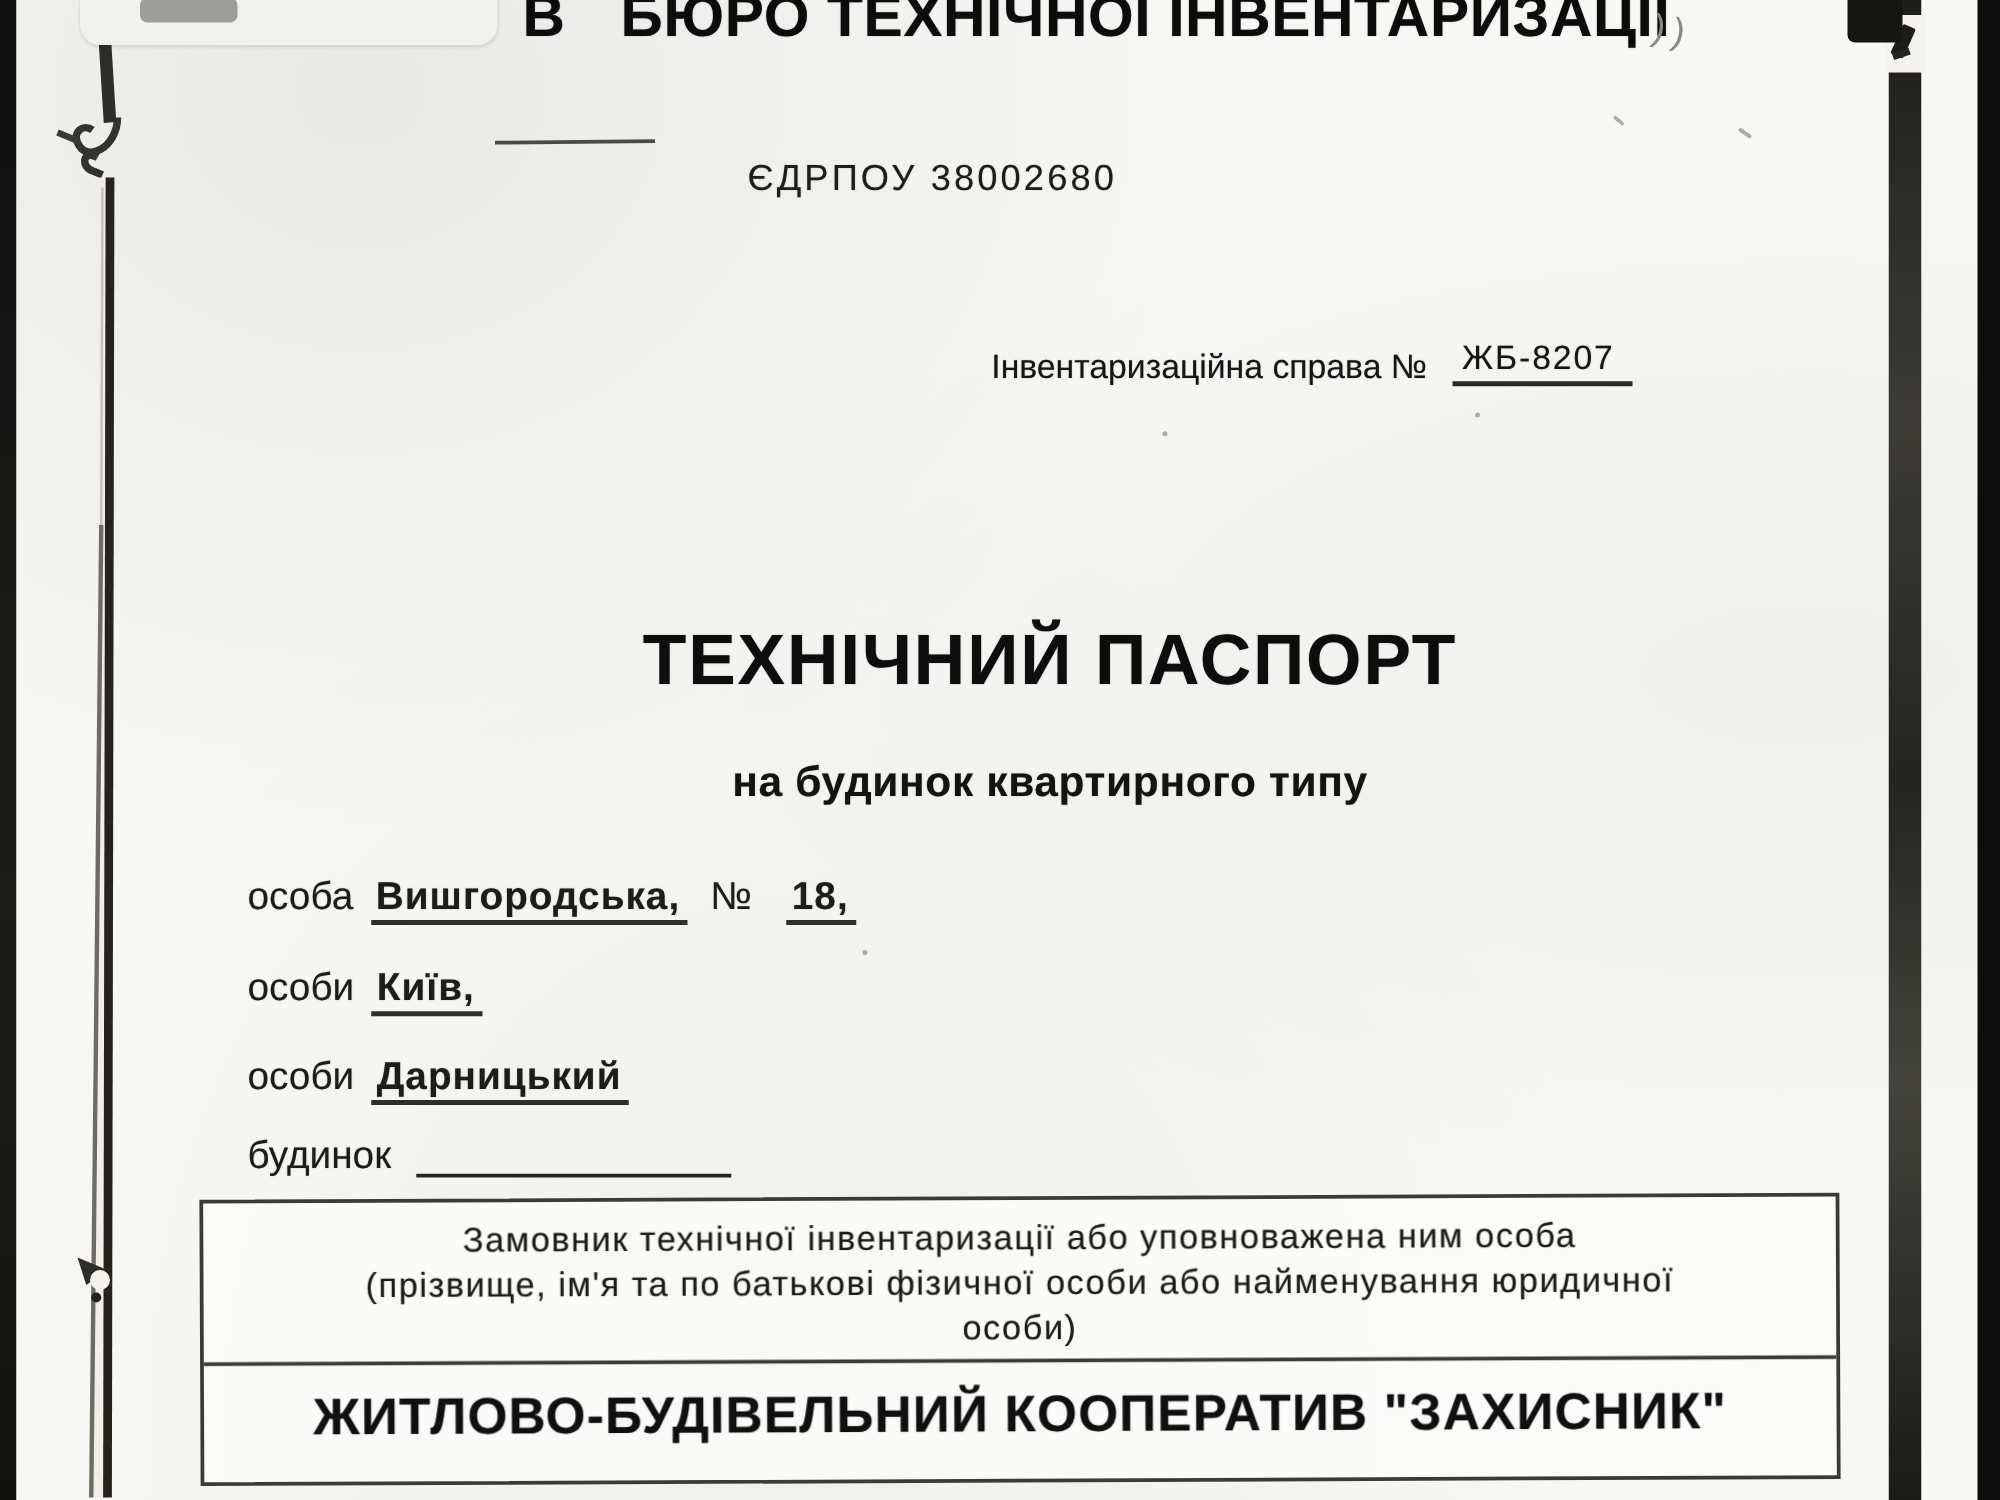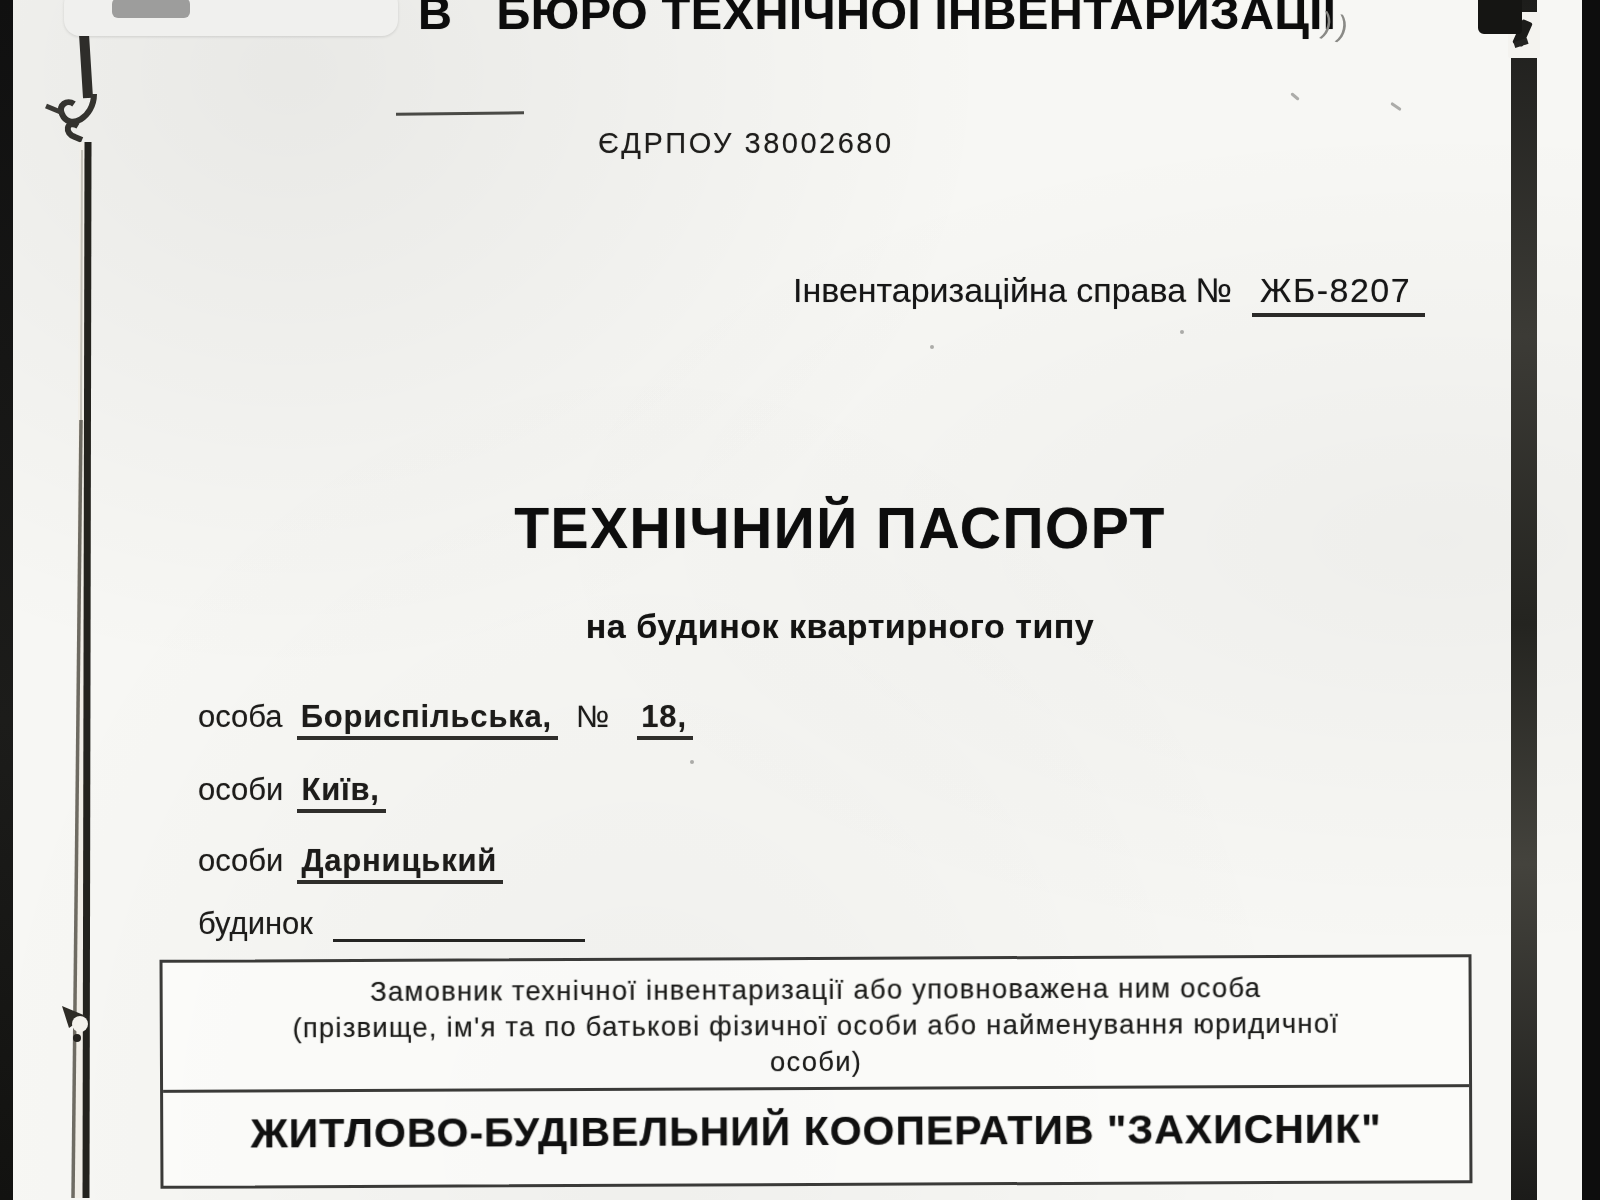--- a/index.html
+++ b/index.html
@@ -28,22 +28,22 @@
   
   .org-line{left:418px;top:-15px;display:flex;gap:44px;white-space:nowrap;
     font-size:47px;font-weight:700;letter-spacing:0.5px;color:#0c0c0c;
     filter:blur(0.35px);text-shadow:0 0 1px rgba(0,0,0,0.4);}
   .address{left:410px;top:63px;font-size:27px;letter-spacing:1.4px;white-space:nowrap;color:#22211f;
     filter:blur(0.5px);text-shadow:0 0 1px rgba(0,0,0,0.35);}
   .address-underline{left:396px;top:112px;width:128px;height:3px;background:#4a4a46;transform:rotate(-0.6deg);}
   .edrpou{left:598px;top:127px;font-size:29px;letter-spacing:2.5px;white-space:nowrap;color:#1e1d1b;
     filter:blur(0.55px);text-shadow:0 0 1px rgba(0,0,0,0.35);text-align:right;}
   
-  .case-line{left:793px;top:271px;display:flex;align-items:flex-start;white-space:nowrap;
-    font-size:34px;color:#161616;filter:blur(0.45px);text-shadow:0 0 1px rgba(0,0,0,0.4);}
+  .case-line{left:793px;top:271px;display:flex;align-items:flex-end;white-space:nowrap;
+    font-size:27px;color:#161616;filter:blur(0.45px);text-shadow:0 0 1px rgba(0,0,0,0.4);}
   .case-number{margin-left:20px;font-weight:400;letter-spacing:1.5px;
     border-bottom:4px solid #2b2a28;padding:0 14px 3px 8px;}
   
   .title{left:420px;top:495px;width:840px;text-align:center;font-size:57px;font-weight:700;
     letter-spacing:1.5px;color:#0d0d0d;filter:blur(0.3px);text-shadow:0 0 1px rgba(0,0,0,0.45);}
   .subtitle{left:420px;top:607px;width:840px;text-align:center;font-size:34px;font-weight:700;
     letter-spacing:0.5px;color:#131312;filter:blur(0.35px);text-shadow:0 0 1px rgba(0,0,0,0.35);}
   
   .field{left:198px;font-size:31px;white-space:nowrap;color:#1d1c1a;
     filter:blur(0.45px);text-shadow:0 0 1px rgba(0,0,0,0.35);}
@@ -108,21 +108,21 @@
 
   <div class="abs case-line">
     <span>Інвентаризаційна справа №</span>
     <span class="case-number">ЖБ-8207</span>
   </div>
 
   <div class="abs title">ТЕХНІЧНИЙ ПАСПОРТ</div>
   <div class="abs subtitle">на будинок квартирного типу</div>
 
   <div class="abs field f1">
-    <span>особа</span><span class="fval">Бориспільська,</span><span class="fnum">№</span><span class="fval" style="margin-left:28px;">18,</span>
+    <span>особа</span><span class="fval">Вишгородська,</span><span class="fnum">№</span><span class="fval" style="margin-left:28px;">18,</span>
   </div>
   <div class="abs field f2">
     <span>особи</span><span class="fval">Київ,</span>
   </div>
   <div class="abs field f3">
     <span>особи</span><span class="fval">Дарницький</span>
   </div>
   <div class="abs field f4">
     <span>будинок</span><span class="blank-line"></span>
   </div>

